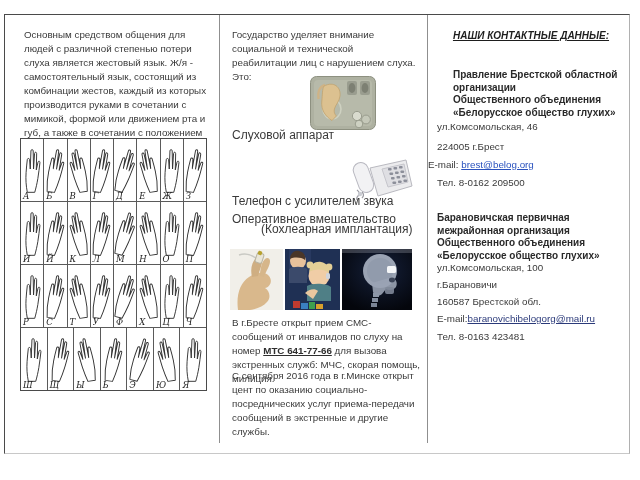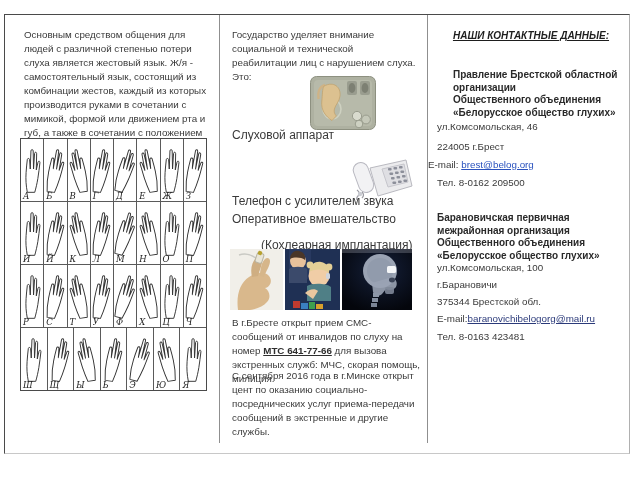--- a/index.html
+++ b/index.html
@@ -44,21 +44,21 @@
     position:absolute; left:2px; bottom:1px;
     font-family:"DejaVu Serif", serif; font-style:italic;
     font-size:8.5px; color:#1c1c1c; line-height:1;
   }
 
   
   .intro-mid { left:232px; top:28px; width:188px; }
   .hearing-aid-photo { left:310px; top:76px; }
   .phone-photo { left:350px; top:156px; }
   .surgery-line { left:232px; top:214px; width:180px; }
-  .cochlear-line { left:232px; top:240px; width:180px;padding-left:29px; }
+  .cochlear-line { left:232px; top:224px; width:180px;padding-left:29px; }
   .photo-strip { left:230px; top:249px; }
   .photo { position:absolute; top:0; height:61px; }
   .photo-1 { left:0; width:53px; }
   .photo-2 { left:55px; width:55px; }
   .photo-3 { left:112px; width:70px; }
   .sms-par { left:232px; top:316px; width:190px; }
   .sms-number { font-weight:bold; text-decoration:underline; color:#2e2e2e; }
   .minsk-par { left:232px; top:369px; width:190px; }
 
   
@@ -412,17 +412,17 @@
 <div class="abs c-line org1-email">
   <span>E-mail: </span><a class="email-link-1">brest@belog.org</a>
 </div>
 <div class="abs c-line org1-phone">Тел. 8-0162 209500</div>
 
 <div class="abs org-title org2-title">Барановичская первичная межрайонная организация
 Общественного объединения
 «Белорусское общество глухих»</div>
 <div class="abs c-line org2-address">ул.Комсомольская, 100</div>
 <div class="abs c-line org2-city">г.Барановичи</div>
-<div class="abs c-line org2-postal">375344 Брестской обл.</div>
+<div class="abs c-line org2-postal">160587 Брестской обл.</div>
 <div class="abs c-line org2-email">
   <span>E-mail:</span><a class="email-link-2">baranovichibelogorg@mail.ru</a>
 </div>
 <div class="abs c-line org2-phone">Тел. 8-0163 423481</div>
 
 </body></html>

